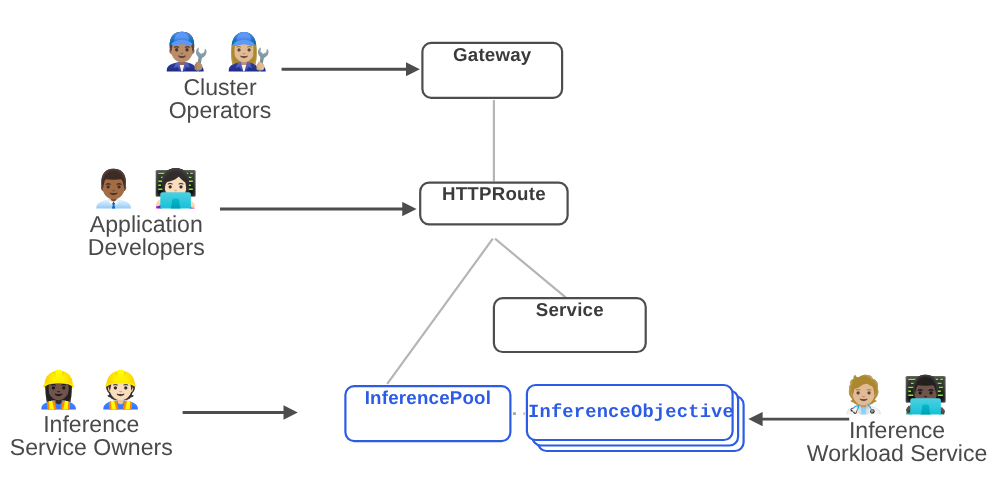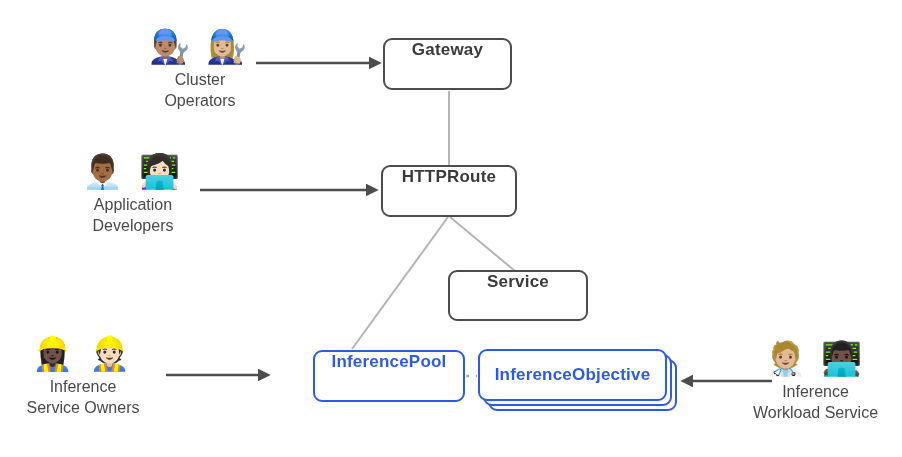--- a/index.html
+++ b/index.html
@@ -48,37 +48,37 @@
     left: 0; top: 0;
     width: 100%; height: 100%;
     background: #ffffff;
     border: 2.5px solid var(--accent-blue, #2c5ce5);
     border-radius: 9px;
     box-sizing: border-box;
   }
   .stack .card.front {
     display: flex;
     align-items: center;
-    justify-content: center;
+    font-family: Liberation Mono, monospace;
   }
   .stack .card.front .node-label { color: var(--accent-blue, #2c5ce5); }
 
   .persona {
     position: absolute;
     text-align: center;
   }
   .persona .emoji {
     font-size: 33px;
     line-height: 1.25;
     letter-spacing: 3px;
     white-space: nowrap;
   }
   .persona .plabel {
     margin-top: 2px;
-    font-size: 16px;
+    font-size: 21px;
     line-height: 21px;
     color: var(--label-text, #4a4a4a);
     white-space: nowrap;
   }
 </style>
 </head>
 <body>
 
 <div id="canvas">
 
@@ -97,21 +97,21 @@
     <line class="arrow" marker-end="url(#arrowhead)" x1="256" y1="63" x2="370" y2="63"></line>
     <line class="arrow" marker-end="url(#arrowhead)" x1="200" y1="190" x2="367" y2="190"></line>
     <line class="arrow" marker-end="url(#arrowhead)" x1="166" y1="375" x2="259" y2="375"></line>
     <line class="arrow" marker-end="url(#arrowhead)" x1="772" y1="381" x2="692" y2="381"></line>
   </svg>
 
   <div class="node" style="left:383px; top:38px; width:129px; height:52px;">
     <span class="node-label">Gateway</span>
   </div>
 
-  <div class="node" style="left:381px; top:165px; width:136px; height:52px;">
+  <div class="node" style="left:381px; top:165px; width:136px; height:40px;">
     <span class="node-label">HTTPRoute</span>
   </div>
 
   <div class="node" style="left:448px; top:270px; width:140px; height:51px;">
     <span class="node-label">Service</span>
   </div>
 
   <div class="node blue" style="left:273px; top:350px; width:152px; height:52px;">
     <span class="node-label">InferencePool</span>
   </div>

